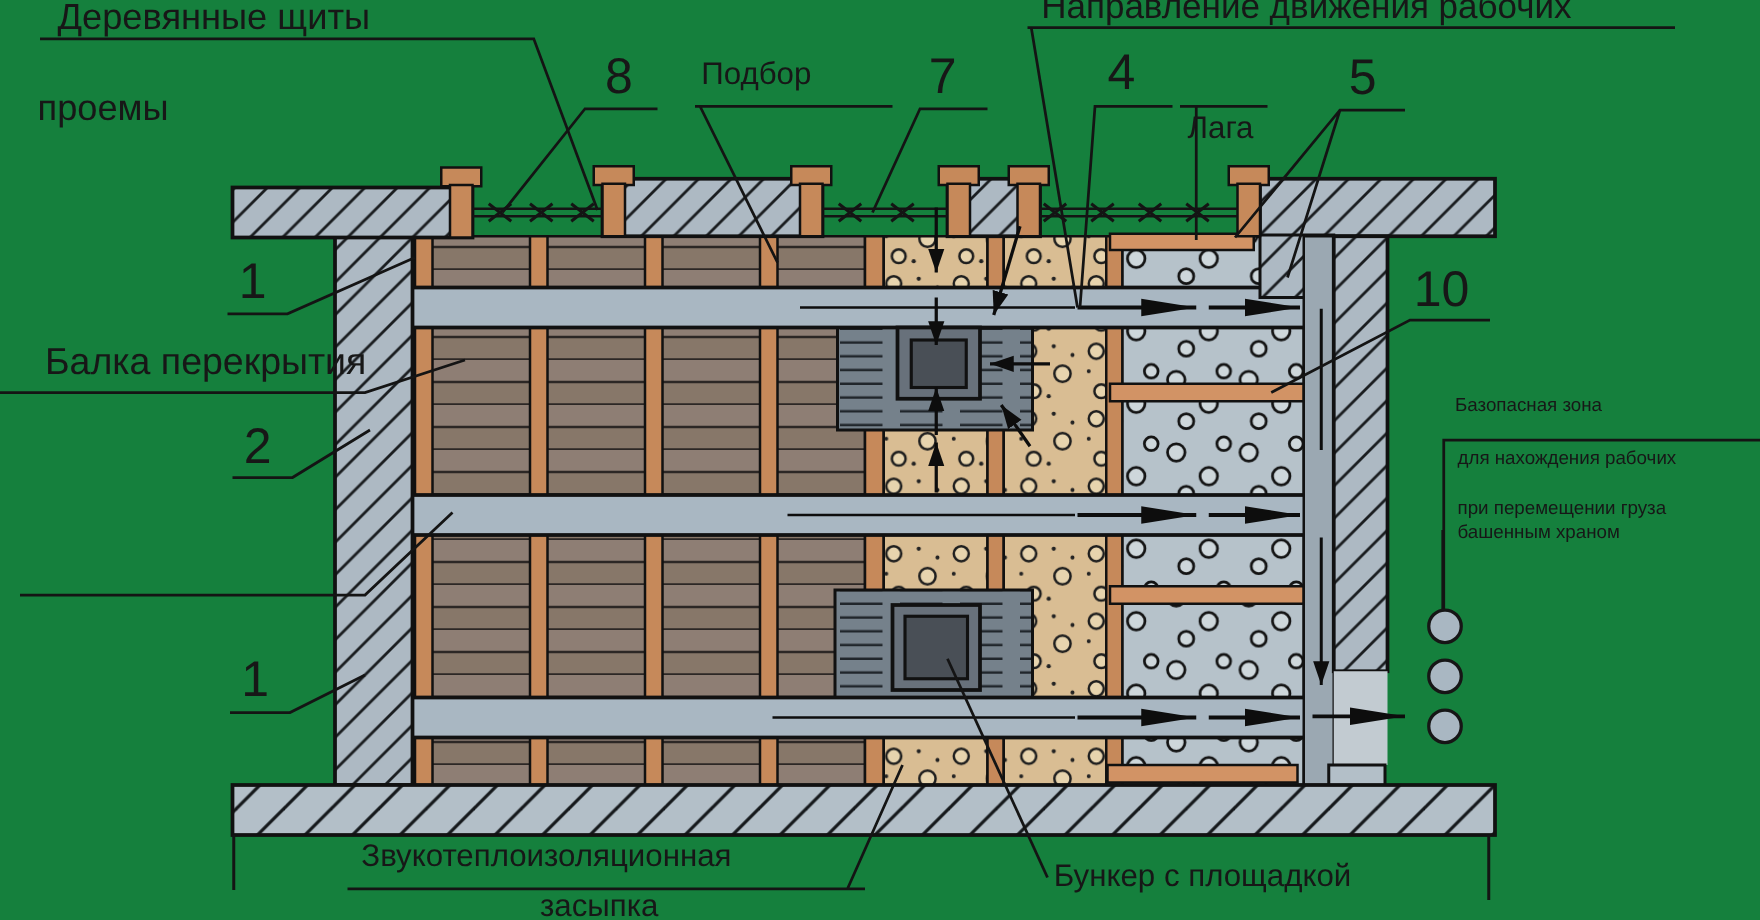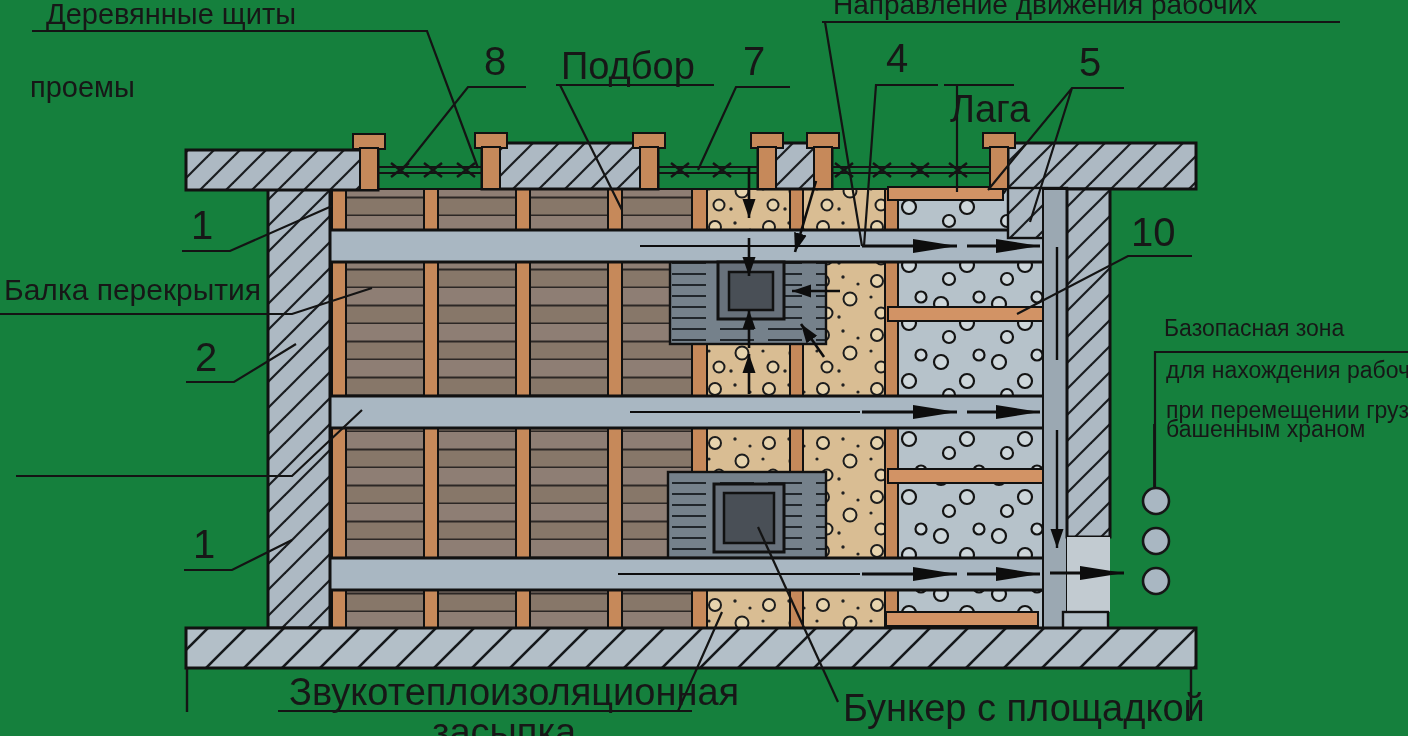--- a/index.html
+++ b/index.html
@@ -1,25 +1,25 @@
 <!DOCTYPE html>
 <html><head>
 <meta charset="utf-8">
 <style>
   html,body{margin:0;padding:0;background:#fafaf8;}
   .stage{position:relative;width:1408px;height:736px;overflow:hidden;background:#15803d;
          font-family:"Liberation Sans",sans-serif;color:#161616;}
   .stage svg{position:absolute;left:0;top:0;}
   .lbl{position:absolute;white-space:nowrap;line-height:1;color:#171717;}
   .s40{font-size:40px;}
-  .s31{font-size:38px;}
-  .s30{font-size:30px;}
+  .s31{font-size:25px;}
+  .s30{font-size:30px;margin-left:32px;}
   .s29{font-size:29px;}
   .s28{font-size:28px;}
-  .s23{font-size:23px;}
+  .s23{font-size:15px;}
 </style>
 </head>
 <body>
 
 <div class="stage">
 
 <svg width="1408" height="736" viewBox="0 0 1408 736">
   <defs>
     <pattern id="pHatch" width="26" height="26" patternUnits="userSpaceOnUse">
       <rect width="26" height="26" fill="#adb9c3"></rect>

